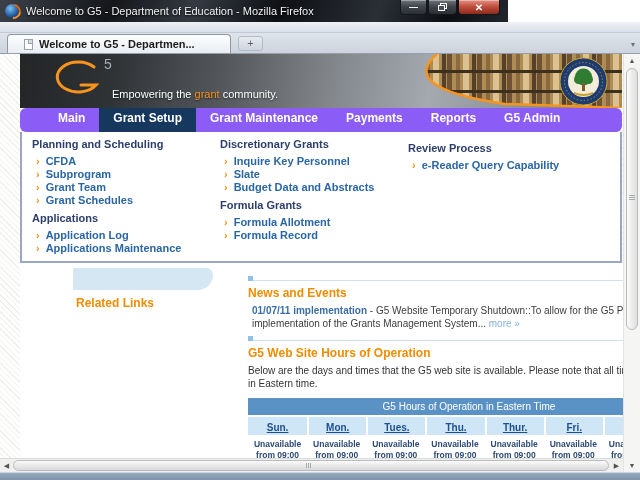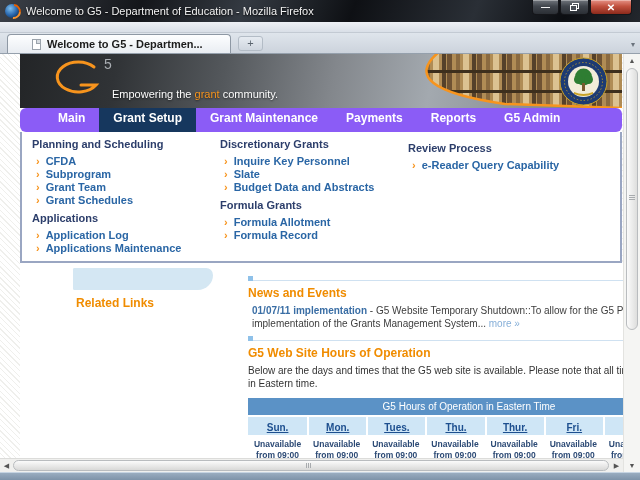--- a/index.html
+++ b/index.html
@@ -1,20 +1,20 @@
 <!DOCTYPE html>
 <html><head>
 <meta charset="utf-8">
 <style>
   * { margin:0; padding:0; box-sizing:border-box; }
   html,body { width:640px; height:480px; font-family:"Liberation Sans", sans-serif; }
   .window { position:relative; width:640px; height:480px; overflow:hidden; background:#fff; }
 
   
-  .titlebar { position:absolute; top:0; left:0; width:640px; height:22px;
+  .titlebar { position:absolute; top:0; left:0; width:508px; height:22px;
     background:linear-gradient(110deg,#3c4149 0%,#14161a 22%,#343a42 38%,#0e1014 55%,#2a2f36 74%,#0c0e12 88%,#23272d 100%);
     display:flex; align-items:center; padding-left:5px; }
   .ff-icon { position:relative; width:14px; height:14px; border-radius:50%;
     background:radial-gradient(circle at 38% 32%, #7fc0ee 0%, #2d6cb3 48%, #143e6d 78%); flex:0 0 auto; }
   .ff-icon::after { content:''; position:absolute; top:0; left:1px; width:11px; height:11px; border-radius:50%;
     border:2px solid transparent; border-right-color:#e66000; border-bottom-color:#f59331; transform:rotate(-40deg); }
   .title-text { color:#f2f2f2; font-size:11px; margin-left:7px; text-shadow:0 1px 2px #000; white-space:nowrap; }
   .winbtns { position:absolute; top:0; right:8px; display:flex; gap:1px; }
   .wbtn { height:15px; border:1px solid #15161a; border-top:none; border-radius:0 0 4px 4px;
     background:linear-gradient(#71767d,#40454c 45%,#2b2f35); box-shadow:inset 0 1px 0 rgba(255,255,255,.35);
@@ -26,21 +26,21 @@
   .resglyph::before { content:''; position:absolute; top:0; right:0; width:5px; height:4px; border:1px solid #fff; }
   .resglyph::after { content:''; position:absolute; bottom:0; left:0; width:5px; height:4px; border:1px solid #fff; background:#4a4f56; }
 
   
   .menustrip { position:absolute; top:22px; left:0; width:640px; height:11px;
     background:linear-gradient(#eef1f5,#d9dfe7); border-bottom:1px solid #c3cad3; }
   .tabbar { position:absolute; top:33px; left:0; width:640px; height:21px;
     background:linear-gradient(#dfe5ec,#ccd3dc); border-bottom:1px solid #95a0ac; }
   .tab { position:absolute; left:7px; bottom:0; width:224px; height:19px;
     background:linear-gradient(#fdfeff,#e9edf2); border:1px solid #8e98a4; border-bottom:none;
-    border-radius:4px 4px 0 0; display:flex; align-items:center; gap:6px; padding:0 24px; }
+    border-radius:4px 4px 0 0; display:flex; align-items:center; gap:6px; padding:0 16px; }
   .doc-icon { width:9px; height:11px; background:#fff; border:1px solid #9aa2ab; position:relative; flex:0 0 auto; }
   .doc-icon::after { content:''; position:absolute; top:0; right:0; width:3px; height:3px;
     background:#d7dce1; border-left:1px solid #9aa2ab; border-bottom:1px solid #9aa2ab; }
   .tab-label { font-size:11px; font-weight:bold; color:#1c1c1c; white-space:nowrap; overflow:hidden; }
   .newtab { position:absolute; left:238px; bottom:2px; width:25px; height:15px; border-radius:3px;
     background:linear-gradient(#e6ebf1,#cfd6df); border:1px solid #b3bcc6; color:#5a646e;
     font-size:11px; line-height:13px; text-align:center; }
   .tab-overflow { position:absolute; right:5px; bottom:4px; font-size:8px; color:#6b737d; }
 
   

